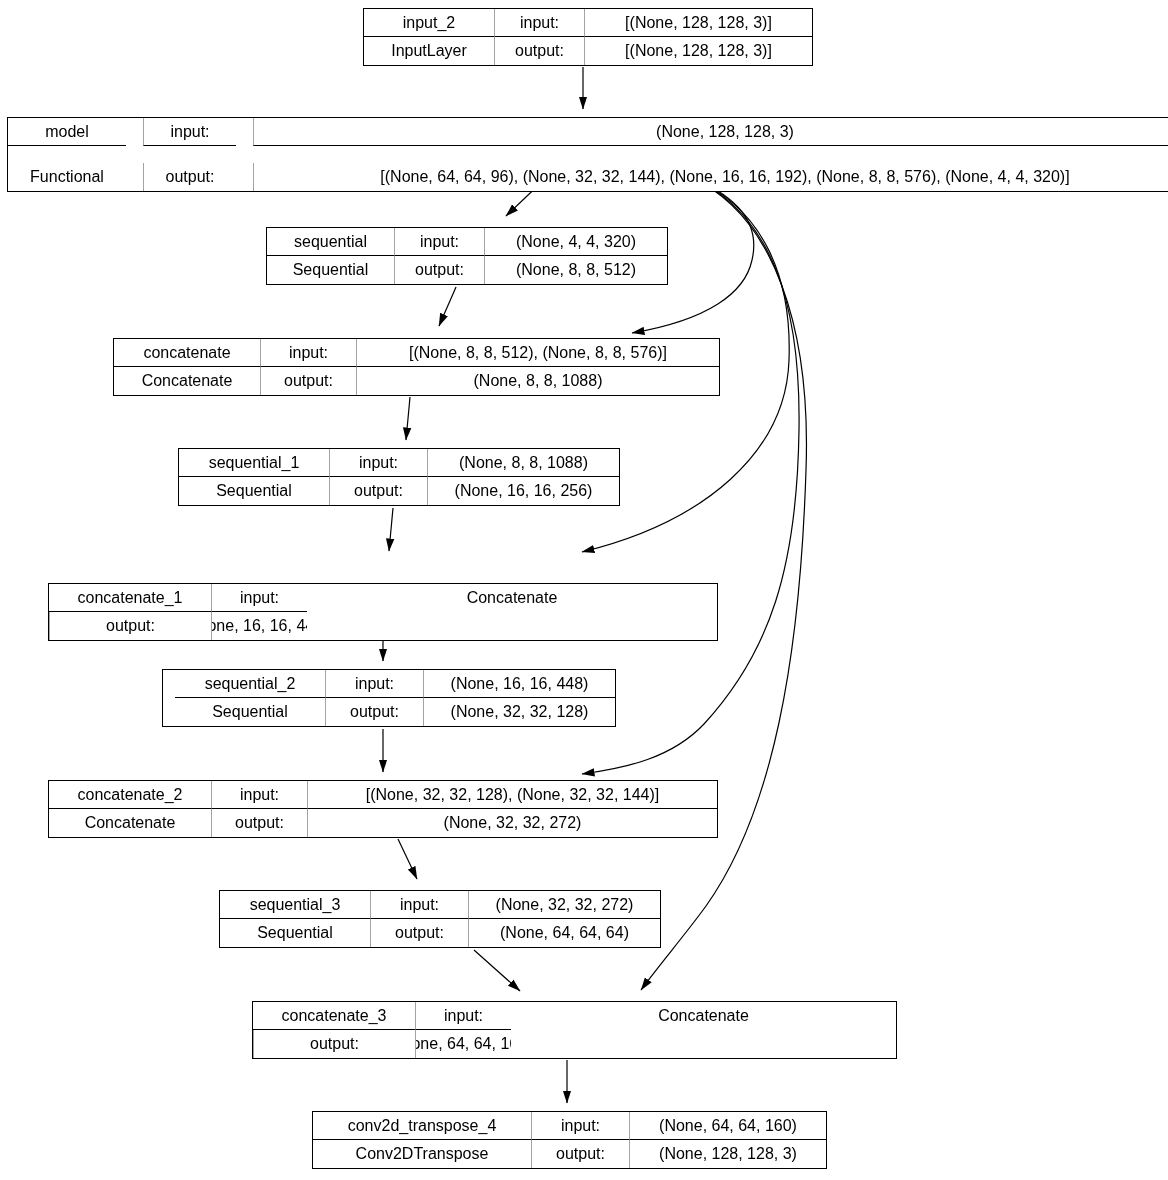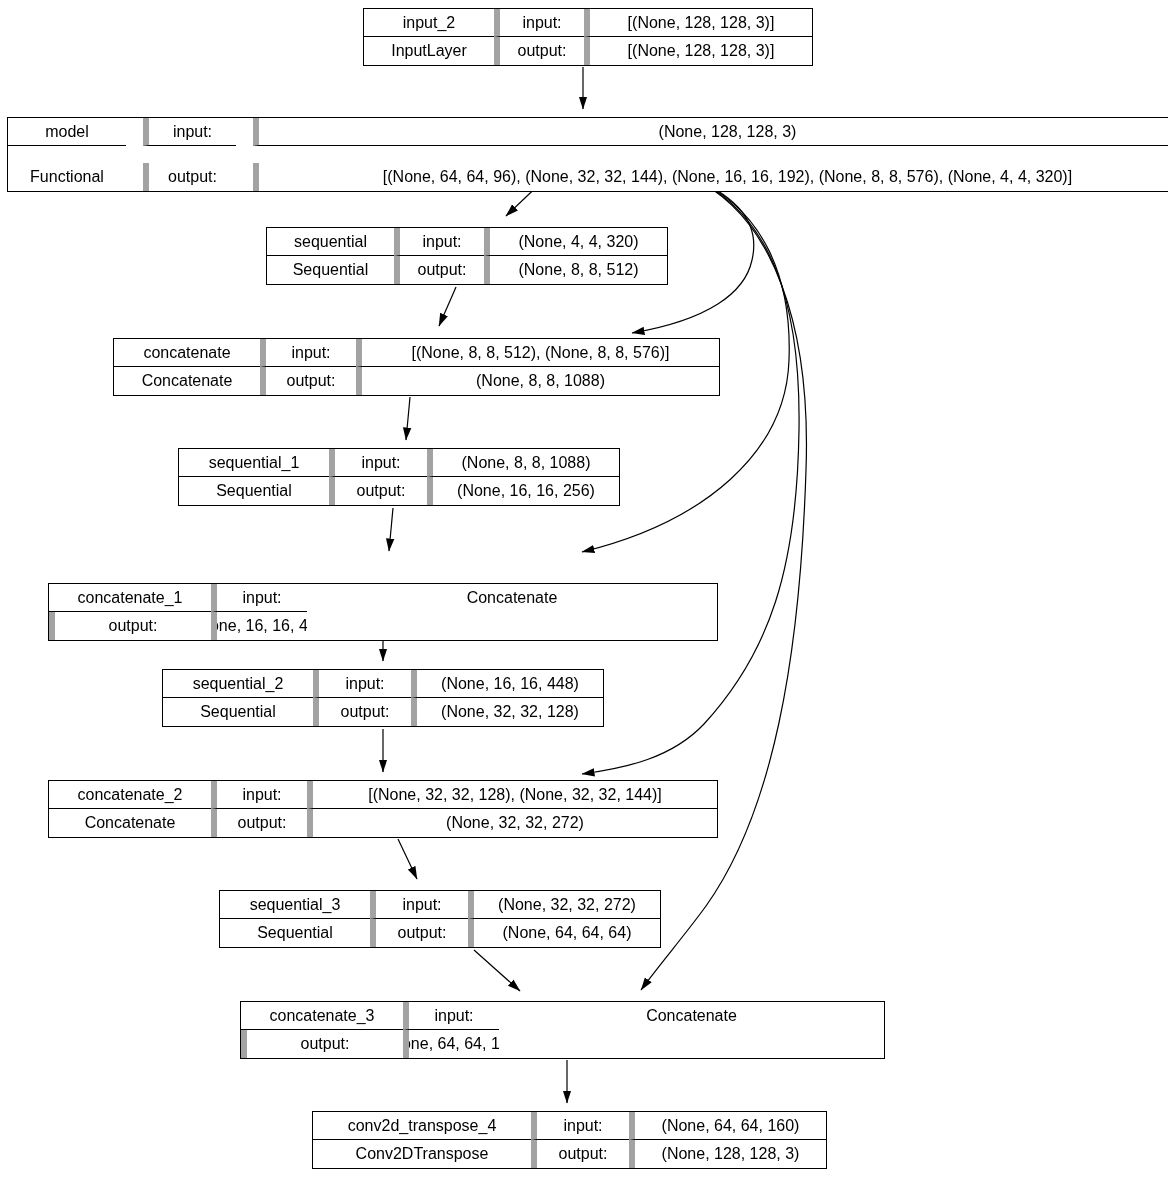--- a/index.html
+++ b/index.html
@@ -34,21 +34,21 @@
     align-items: center;
     justify-content: center;
     font-size: 16px;
     line-height: 1;
     white-space: nowrap;
     overflow: hidden;
     box-sizing: border-box;
     padding: 0 4px;
   }
   .cell.row0 { border-bottom: 1px solid #000000; }
-  .cell.colsep { border-left: 6px solid #a3a3a3; }
+  .cell.colsep { border-left: 1px solid #a3a3a3; }
   .edge {
     stroke: #000000;
     stroke-width: 1.2;
     fill: none;
   }
 </style>
 </head>
 <body>
 
 <div id="canvas">
@@ -116,21 +116,21 @@
         <div class="cell colsep">output:</div>
         <div class="cell colsep">(None, 16, 16, 256)</div>
       </div>
       <div class="node" style="left: 48px; top: 559px; grid-template-columns: 162px 96px 410px; margin-top: 24px;">
         <div class="cell row0">concatenate_1</div>
         <div class="cell row0 colsep">input:</div>
         <div class="cell">Concatenate</div>
         <div class="cell colsep">output:</div>
         <div class="cell colsep">(None, 16, 16, 448)</div>
       </div>
-      <div class="node" style="left: 162px; top: 669px; grid-template-columns: 150px 98px 192px;">
+      <div class="node" style="left: 162px; top: 669px; grid-template-columns: 150px 98px 192px; padding-left: 12px;">
         <div class="cell row0">sequential_2</div>
         <div class="cell row0 colsep">input:</div>
         <div class="cell row0 colsep">(None, 16, 16, 448)</div>
         <div class="cell">Sequential</div>
         <div class="cell colsep">output:</div>
         <div class="cell colsep">(None, 32, 32, 128)</div>
       </div>
       <div class="node" style="left: 48px; top: 780px; grid-template-columns: 162px 96px 410px;">
         <div class="cell row0">concatenate_2</div>
         <div class="cell row0 colsep">input:</div>
@@ -140,21 +140,21 @@
         <div class="cell colsep">(None, 32, 32, 272)</div>
       </div>
       <div class="node" style="left: 219px; top: 890px; grid-template-columns: 150px 98px 192px;">
         <div class="cell row0">sequential_3</div>
         <div class="cell row0 colsep">input:</div>
         <div class="cell row0 colsep">(None, 32, 32, 272)</div>
         <div class="cell">Sequential</div>
         <div class="cell colsep">output:</div>
         <div class="cell colsep">(None, 64, 64, 64)</div>
       </div>
-      <div class="node" style="left: 240px; top: 1001px; grid-template-columns: 162px 96px 385px;">
+      <div class="node" style="left: 252px; top: 1001px; grid-template-columns: 162px 96px 385px;">
         <div class="cell row0">concatenate_3</div>
         <div class="cell row0 colsep">input:</div>
         <div class="cell">Concatenate</div>
         <div class="cell colsep">output:</div>
         <div class="cell colsep">(None, 64, 64, 160)</div>
       </div>
       <div class="node" style="left: 312px; top: 1111px; grid-template-columns: 218px 98px 197px;">
         <div class="cell row0">conv2d_transpose_4</div>
         <div class="cell row0 colsep">input:</div>
         <div class="cell row0 colsep">(None, 64, 64, 160)</div>

